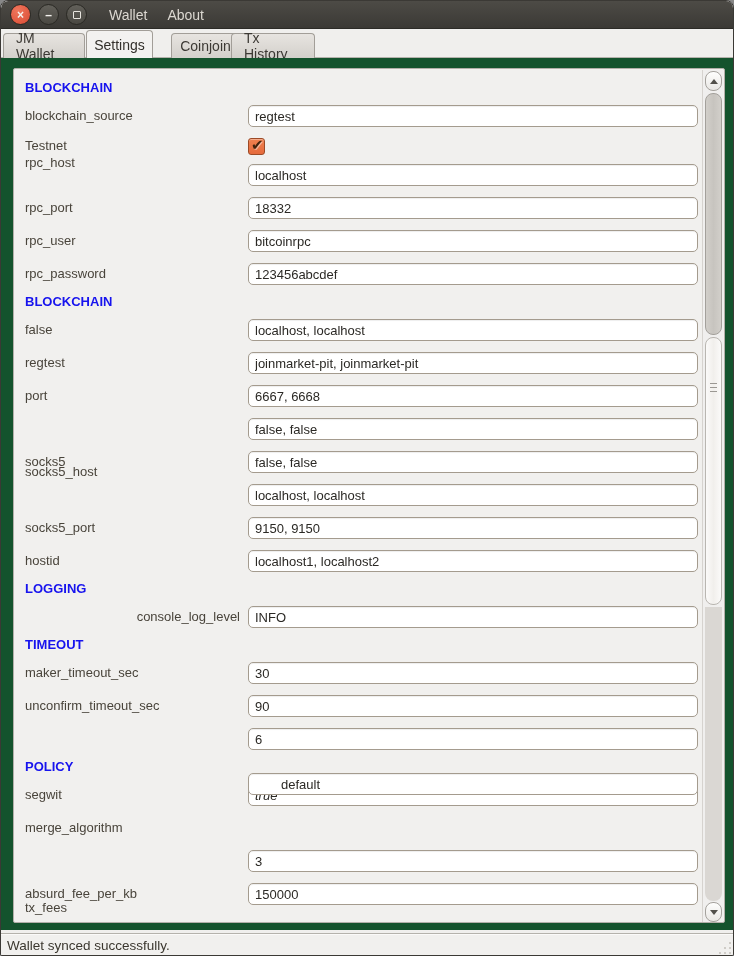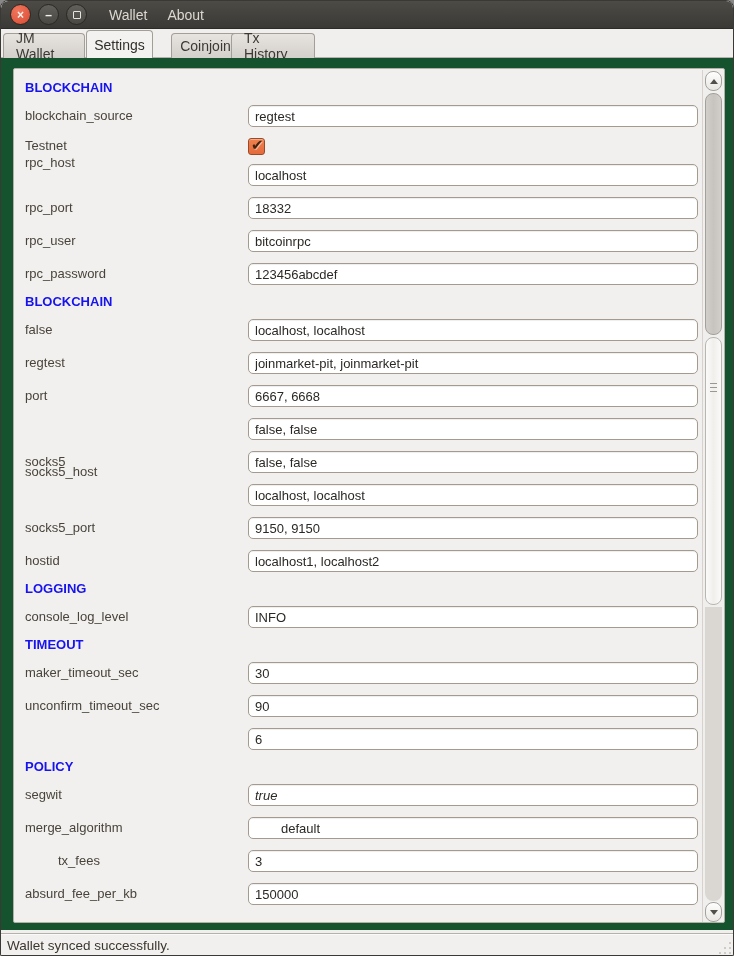--- a/index.html
+++ b/index.html
@@ -172,34 +172,34 @@
           <input class="field-input" type="text" value="false, false" style="top: 349px;">
           <div class="field-label" style="top: 382px;">socks5</div>
           <input class="field-input" type="text" value="false, false" style="top: 382px;">
           <div class="field-label" style="top: 392px;">socks5_host</div>
           <input class="field-input" type="text" value="localhost, localhost" style="top: 415px;">
           <div class="field-label" style="top: 448px;">socks5_port</div>
           <input class="field-input" type="text" value="9150, 9150" style="top: 448px;">
           <div class="field-label" style="top: 481px;">hostid</div>
           <input class="field-input" type="text" value="localhost1, localhost2" style="top: 481px;">
           <div class="section-title" style="top: 512px; color: rgb(23, 19, 238);">LOGGING</div>
-          <div class="field-label" style="top: 537px;">console_log_level</div>
+          <div class="field-label" style="top: 537px; text-align: right;">console_log_level</div>
           <input class="field-input" type="text" value="INFO" style="top: 537px;">
           <div class="section-title" style="top: 568px; color: rgb(23, 19, 238);">TIMEOUT</div>
           <div class="field-label" style="top: 593px;">maker_timeout_sec</div>
           <input class="field-input" type="text" value="30" style="top: 593px;">
           <div class="field-label" style="top: 626px;">unconfirm_timeout_sec</div>
           <input class="field-input" type="text" value="90" style="top: 626px;">
           <input class="field-input" type="text" value="6" style="top: 659px;">
           <div class="section-title" style="top: 690px; color: rgb(23, 19, 238);">POLICY</div>
           <div class="field-label" style="top: 715px;">segwit</div>
           <input class="field-input" type="text" value="true" style="top: 715px; font-style: italic;">
           <div class="field-label" style="top: 748px;">merge_algorithm</div>
-          <input class="field-input" type="text" value="default" style="top: 748px; padding-left: 32px;">
-          <div class="field-label" style="top: 781px; margin-left: 33px;">tx_fees</div>
+          <input class="field-input" type="text" value="default" style="top: 704px; padding-left: 32px;">
+          <div class="field-label" style="top: 828px;">tx_fees</div>
           <input class="field-input" type="text" value="3" style="top: 781px;">
           <div class="field-label" style="top: 814px;">absurd_fee_per_kb</div>
           <input class="field-input" type="text" value="150000" style="top: 814px;">
         </div>
 
       <div class="vscrollbar">
         <div class="sb-btn up">
           <span class="arrow-up"></span>
         </div>
         <div class="sb-trough-upper"></div>

